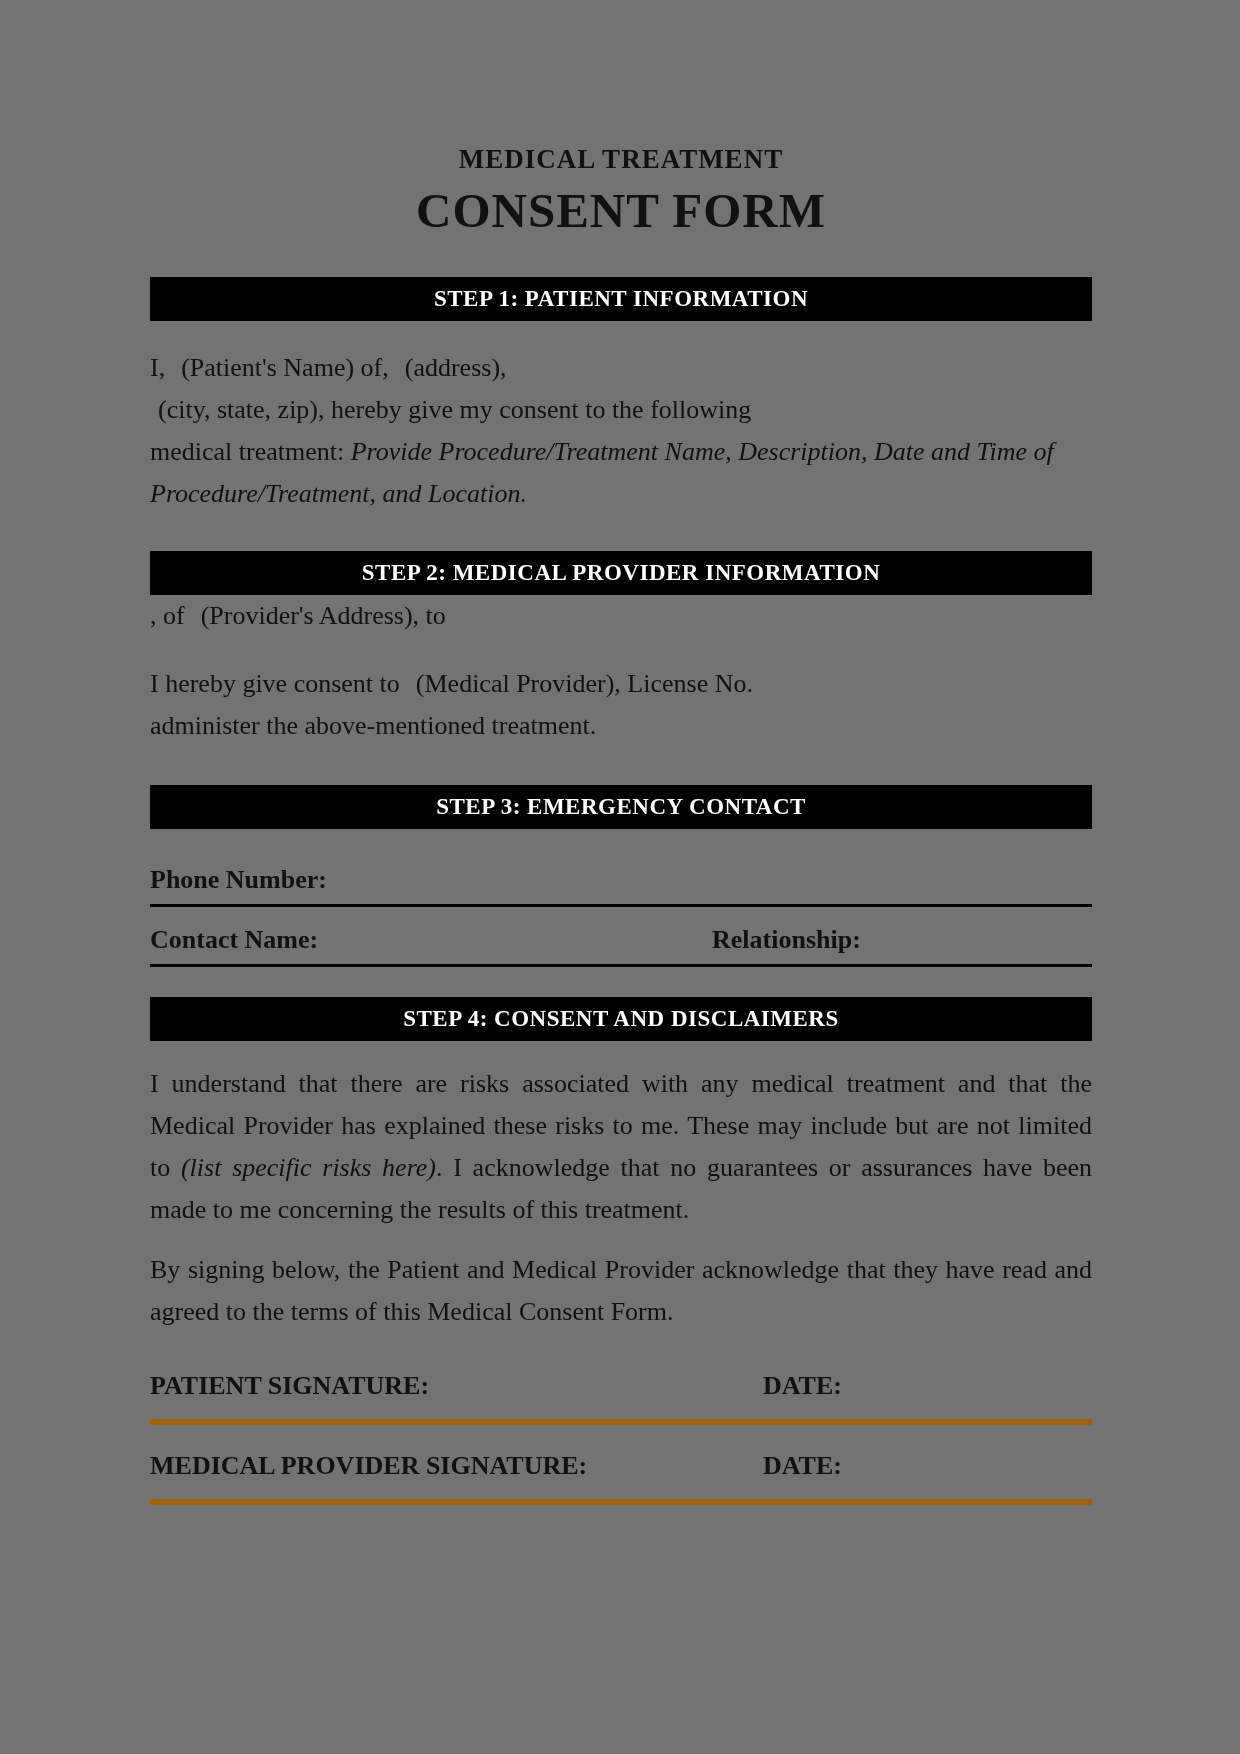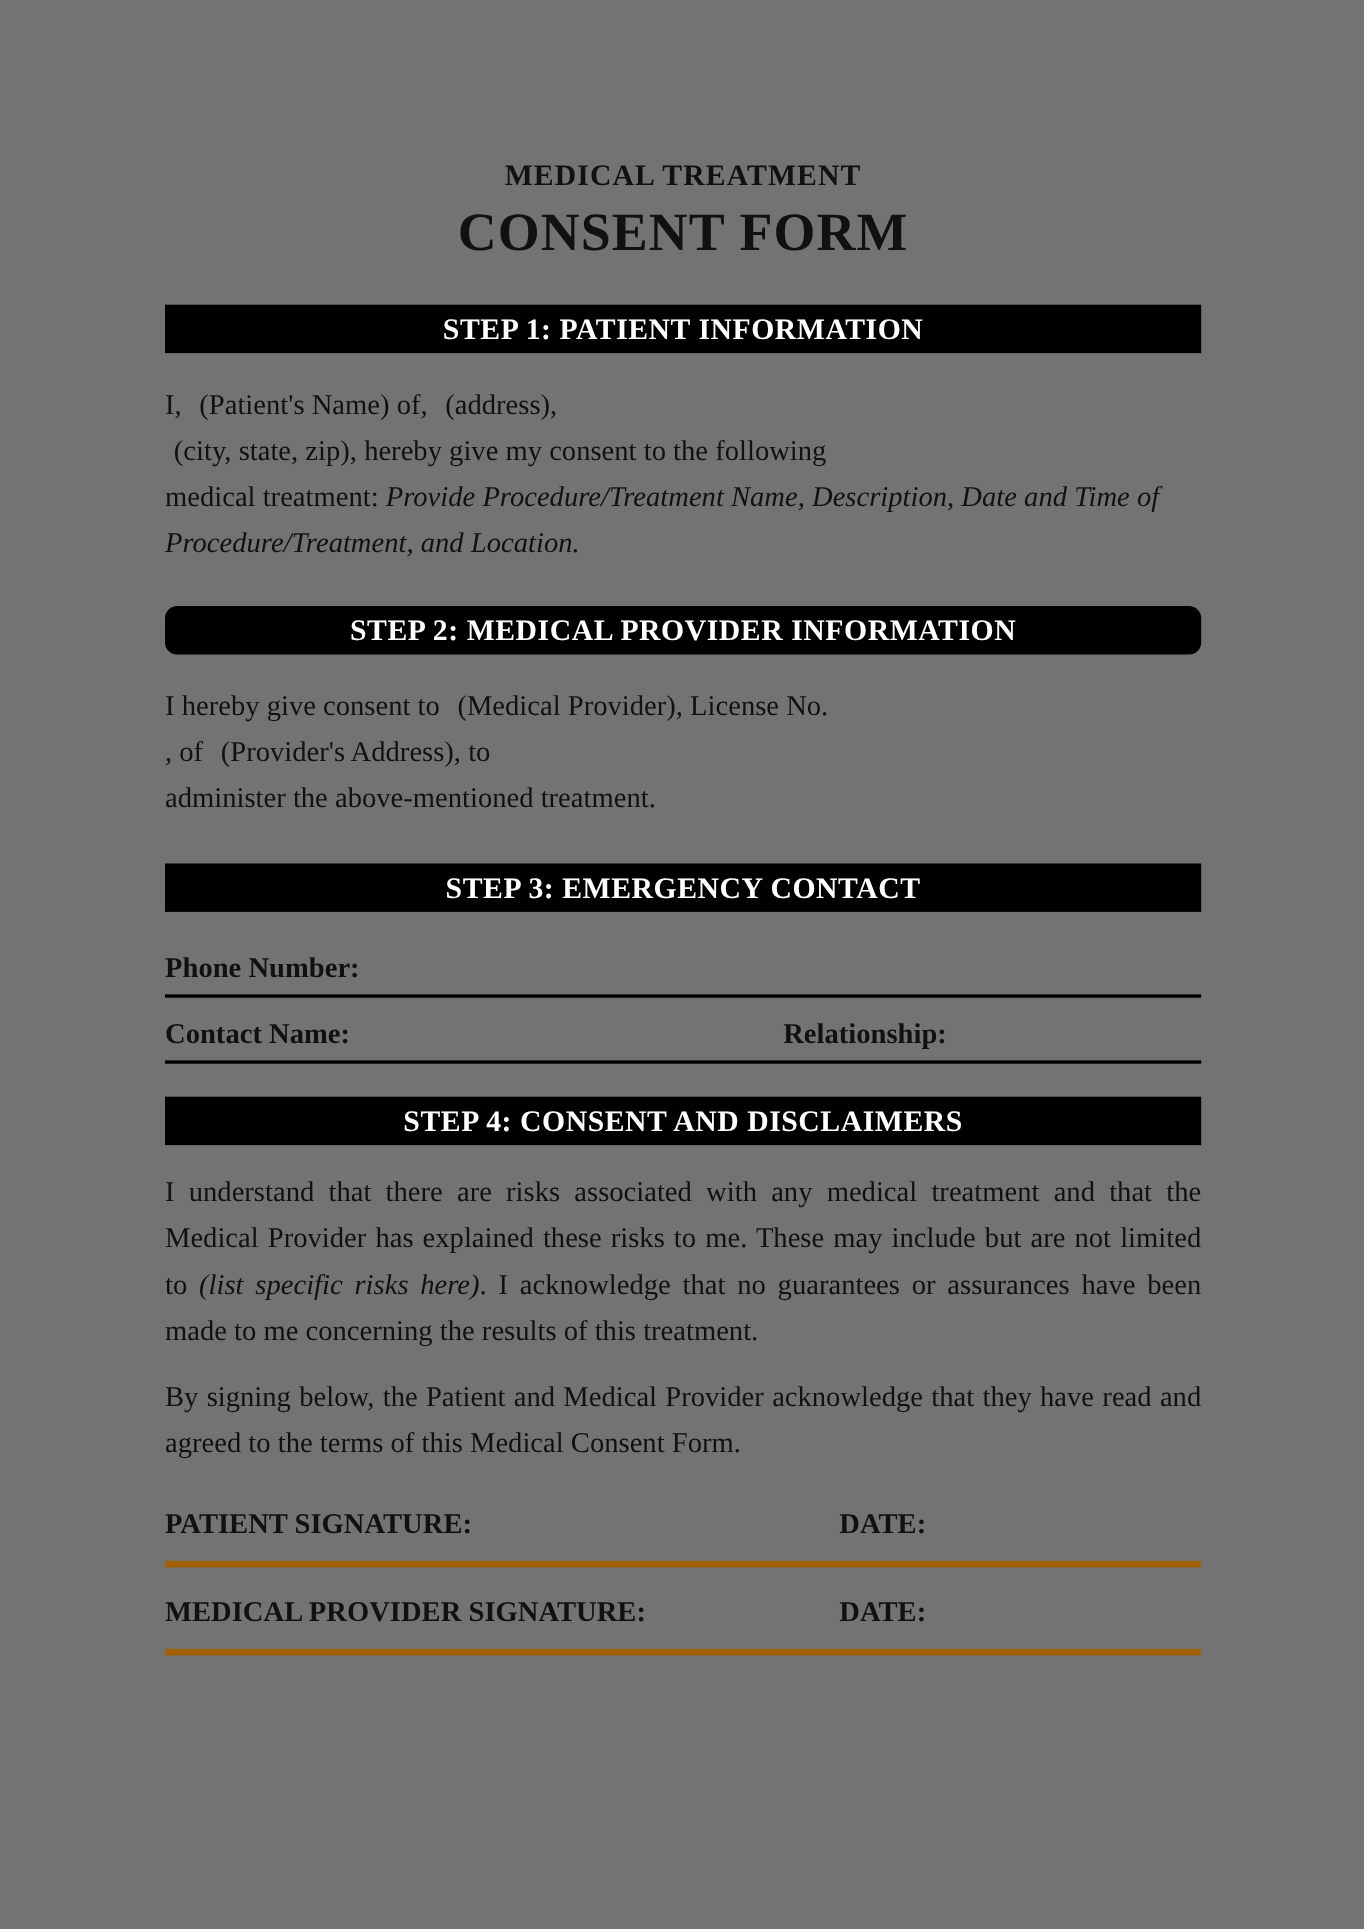--- a/index.html
+++ b/index.html
@@ -28,28 +28,28 @@
     text-align: center;
     font-size: 49px;
     line-height: 56px;
     font-weight: bold;
     letter-spacing: 1px;
   }
   .bar {
     background: #000000;
     color: #ffffff;
     font-weight: bold;
-    font-size: 27px;
+    font-size: 23px;
     line-height: 44px;
     height: 44px;
     text-align: center;
     letter-spacing: 0.5px;
   }
   .bar1 { margin-top: 38px; }
-  .bar2 { margin-top: 36px; border-radius: 11px; }
+  .bar2 { margin-top: 36px; }
   .bar3 { margin-top: 38px; }
   .bar4 { margin-top: 30px; }
   .bar5 { margin-top: 44px; }
   .para { font-size: 26px; line-height: 42px; }
   .p1m { margin-top: 26px; }
   .p2m { margin-top: 26px; }
   .p4m { margin-top: 22px; text-align: justify; }
   .p5m { margin-top: 18px; text-align: justify; }
   .fline {
     display: flex;
@@ -120,30 +120,30 @@
   </div>
   <div class="para">
     <span>medical treatment: </span><em>Provide Procedure/Treatment Name, Description, Date and Time of</em>
   </div>
   <div class="para">
     <em>Procedure/Treatment, and Location.</em>
   </div>
 
   <div class="bar bar2">STEP 2: MEDICAL PROVIDER INFORMATION</div>
 
-  <div class="fline p2m">
-    <span>I hereby give consent to</span>
-    <span class="blank w160"></span>
-    <span>(Medical Provider), License No.</span>
-  </div>
   <div class="fline">
     <span class="blank growA ml0 mr0"></span>
     <span>, of</span>
     <span class="blank growB"></span>
     <span>(Provider's Address), to</span>
+  </div>
+  <div class="fline p2m">
+    <span>I hereby give consent to</span>
+    <span class="blank w160"></span>
+    <span>(Medical Provider), License No.</span>
   </div>
   <div class="para">administer the above-mentioned treatment.</div>
 
   <div class="bar bar3">STEP 3: EMERGENCY CONTACT</div>
 
   <div class="field-row row2">
     <div>Phone Number:</div>
   </div>
   <div class="field-row row1">
     <div class="leftcol">Contact Name:</div>

